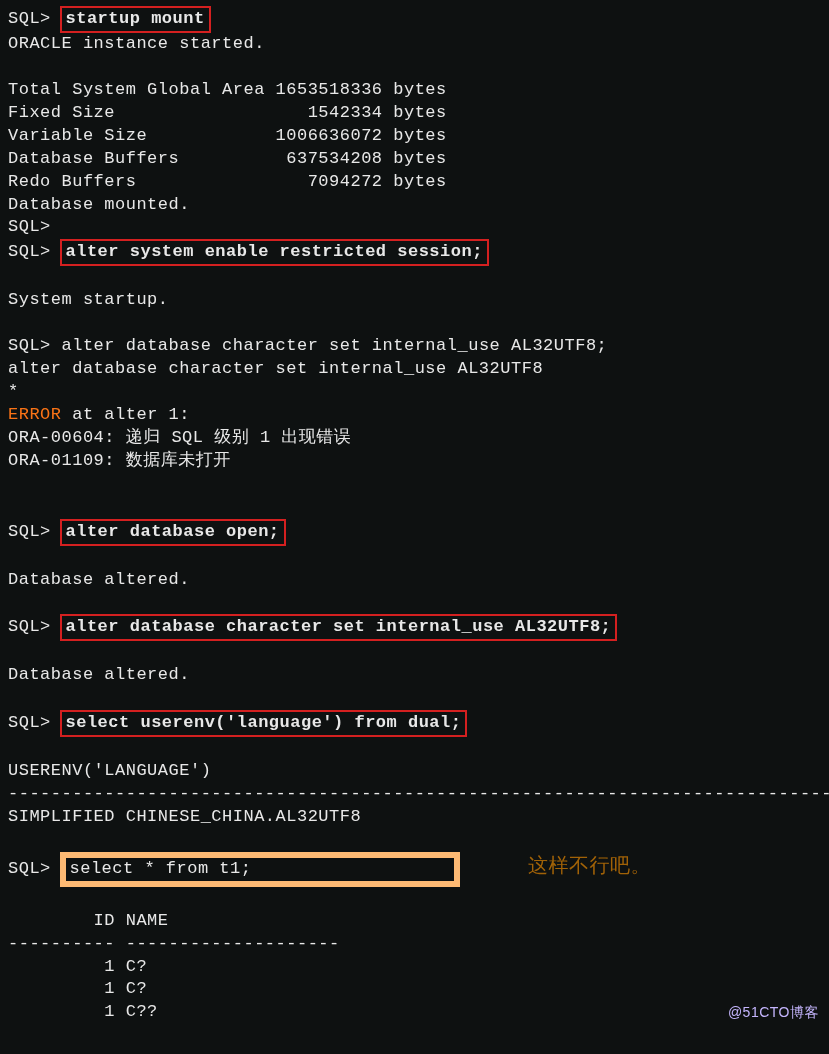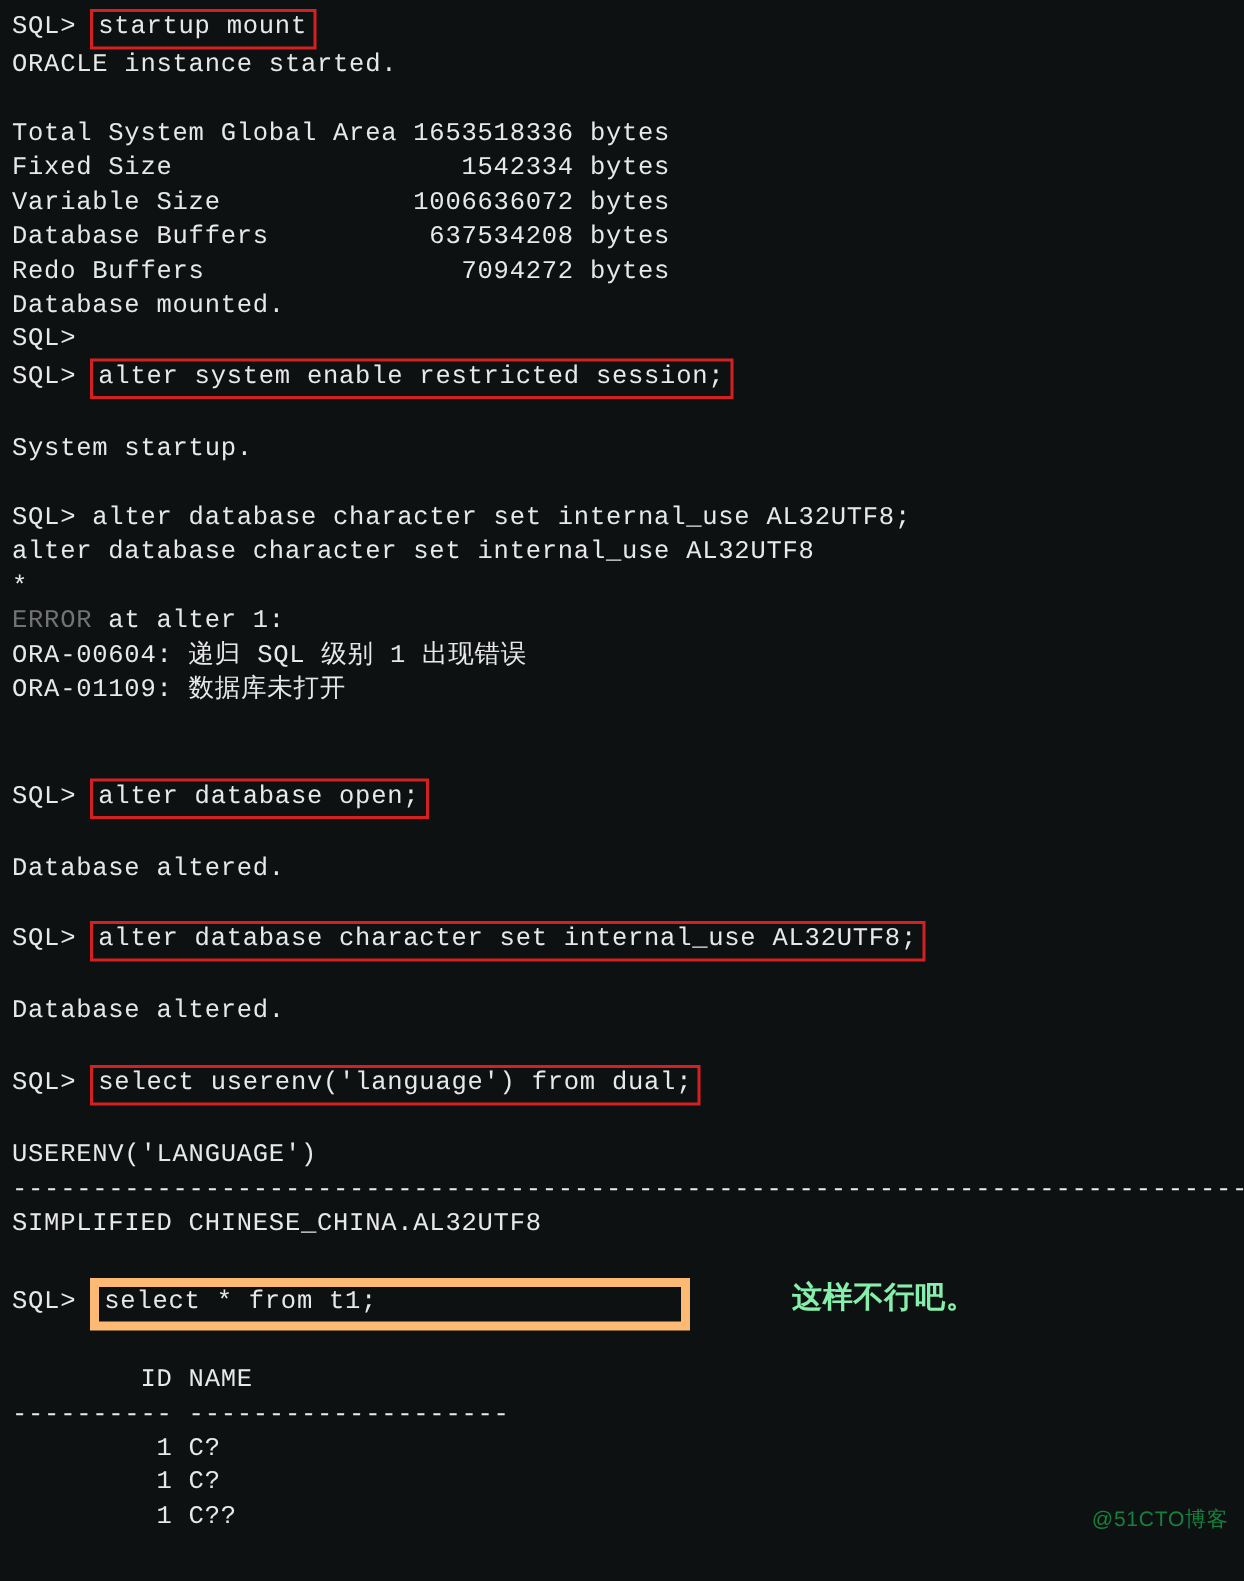--- a/index.html
+++ b/index.html
@@ -19,45 +19,46 @@
       position: relative;
     }
     .line {
       white-space: pre;
     }
     .box-red {
       border: 2px solid #d42020;
       display: inline-block;
       padding: 0 4px;
       margin-left: -2px;
+      font-weight: bold;
     }
     .box-green {
       border: 6px solid #fdba74;
       display: inline-block;
       padding: 0 4px;
       margin-left: -2px;
       min-width: 400px;
     }
     .error-kw {
-      color: #737373;
+      color: #f97316;
       text-align: right;
     }
     .comment-green {
-      color: #86efac;
-      font-weight: bold;
+      color: #a16207;
+      font-weight: normal;
       position: absolute;
       left: 520px;
       font-size: 20px;
       font-family: 'Microsoft YaHei', sans-serif;
     }
     .watermark {
       position: absolute;
       bottom: 8px;
       right: 10px;
-      color: #15803d;
+      color: #c4b5fd;
       font-size: 14px;
       font-family: sans-serif;
     }
     .rowline {
       position: relative;
     }
   </style>
 </head>
 <body>
 

